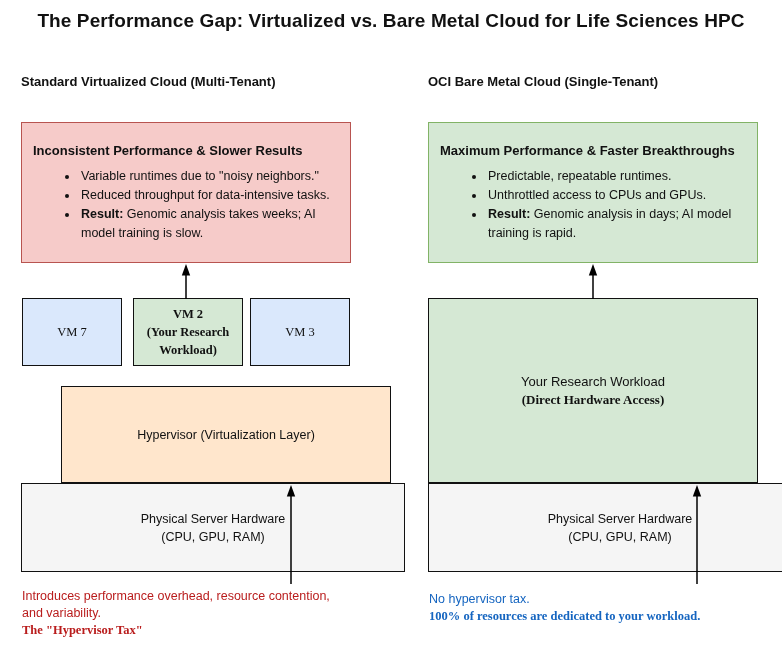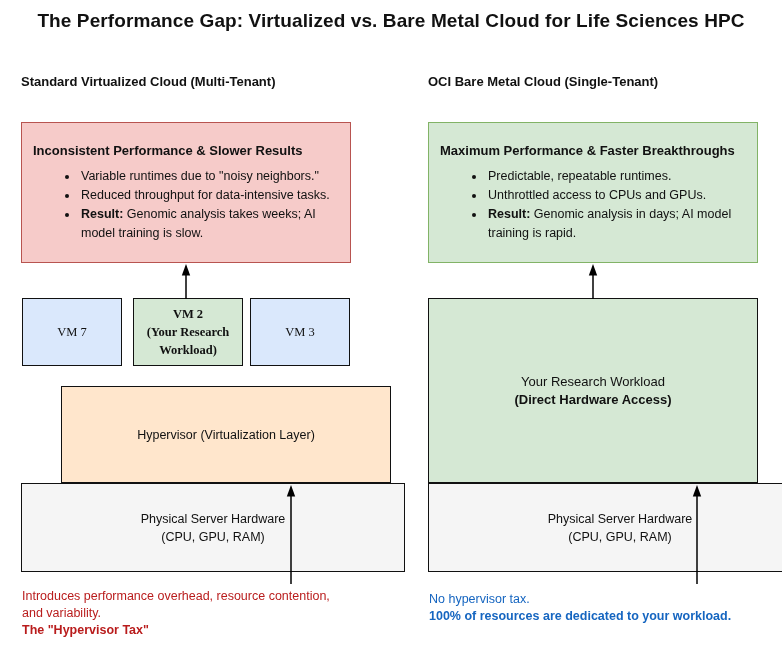--- a/index.html
+++ b/index.html
@@ -51,21 +51,21 @@
   .hardware-box {
     top:483px; width:384px; height:89px; border:1px solid;
     display:flex; flex-direction:column; justify-content:center;
     text-align:center; font-size:12.5px; line-height:18px;
   }
   .big-green-box {
     left:428px; top:298px; width:330px; height:185px; border:1px solid;
     display:flex; flex-direction:column; justify-content:center;
     text-align:center; font-size:13px; line-height:18px;
   }
-  .bold-line { font-weight:bold; }
+  .bold-line { font-weight:bold;font-family:Liberation Serif, serif; }
 
   .arrow { position:absolute; z-index:6; }
   .arrow line    { stroke:#000; stroke-width:1.5; }
   .arrow polygon { fill:#000; }
 
   .caption { position:absolute; font-size:12.5px; line-height:17px; }
   .caption-left  { left:22px;  top:588px; color:#b91c1c; }
   .caption-right { left:429px; top:591px; color:#1565c0; }
 </style>
 </head>

